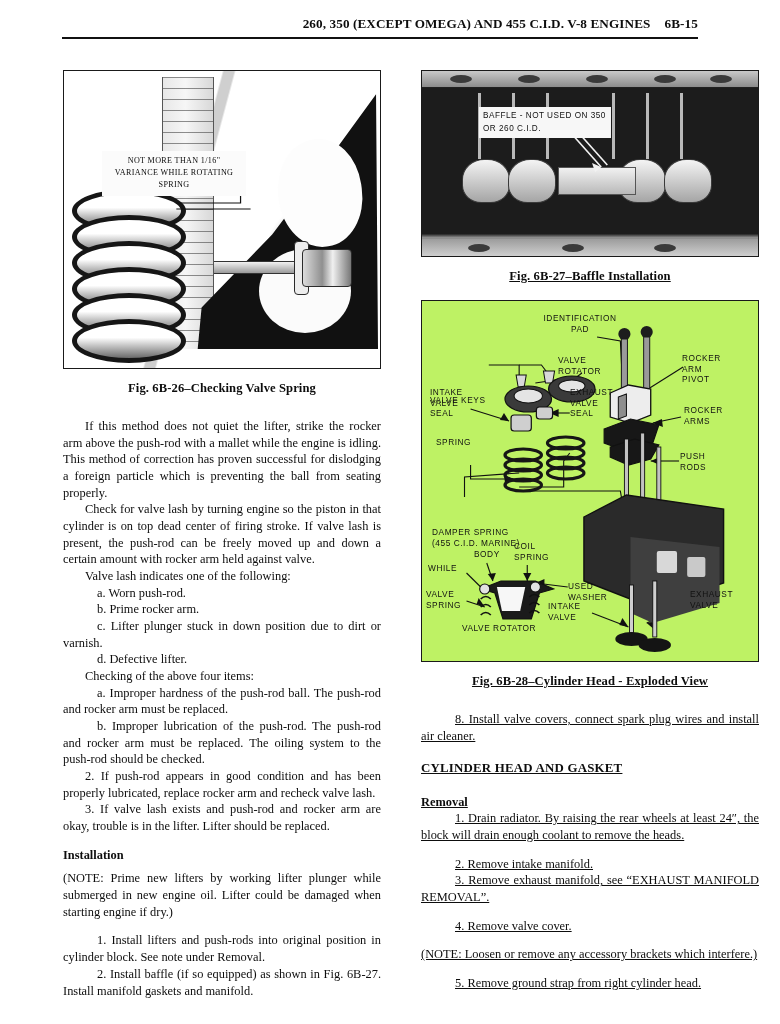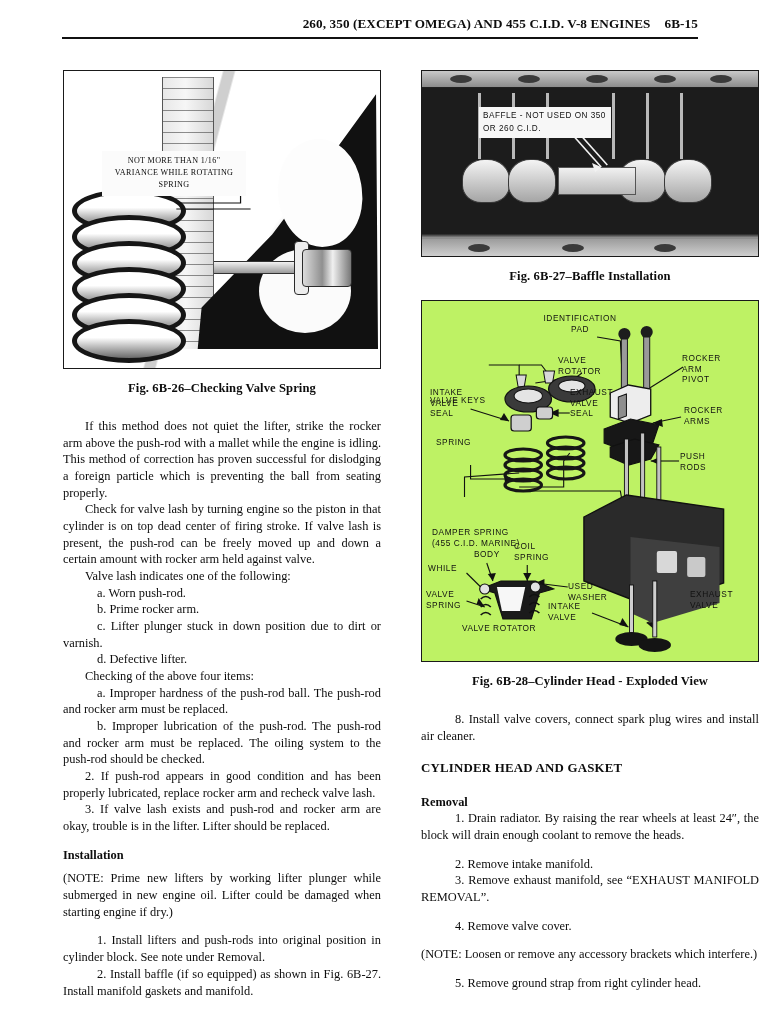--- a/index.html
+++ b/index.html
@@ -44,21 +44,21 @@
     background: #111;
   }
 
   
   .col {
     position: absolute;
     top: 70px;
     width: 318px;
   }
   .col-left  { left: 63px; }
-  .col-right { left: 421px; width: 338px; }
+  .col-right { left: 421px; width: 338px; text-decoration: underline; }
 
   
   .figure { position: relative; }
   .figframe {
     border: 1.6px solid #1a1a1a;
     background: #ffffff;
     position: relative;
     overflow: hidden;
   }
   .figcaption {

